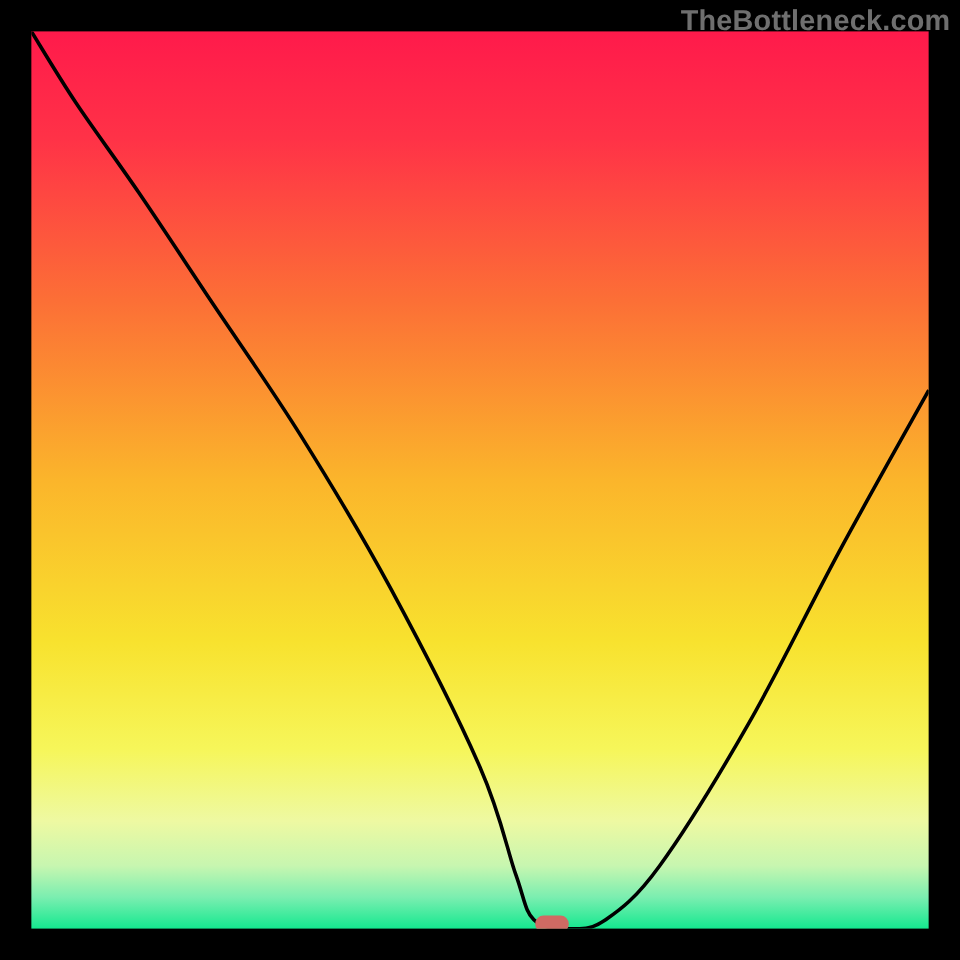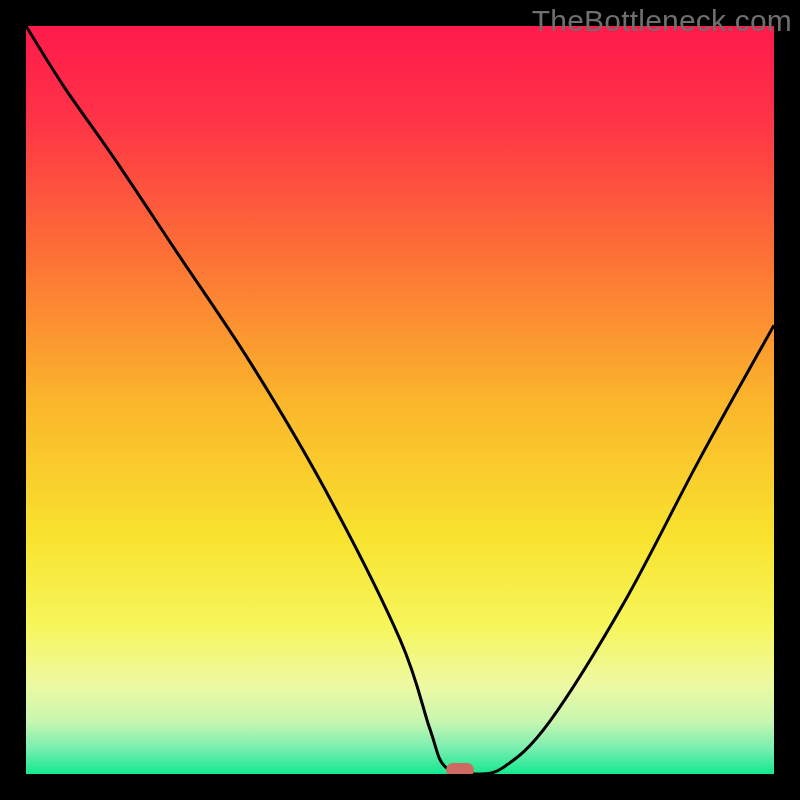--- a/index.html
+++ b/index.html
@@ -28,22 +28,22 @@
     left: 0;
     top: 0;
     width: 100%;
     height: 100%;
   }
   .watermark {
     position: absolute;
     top: 4px;
     right: 8px;
     font-family: Arial, Helvetica, sans-serif;
-    font-size: 30px;
-    font-weight: normal;
+    font-size: 24px;
+    font-weight: bold;
     color: #6f6f6f;
     letter-spacing: 0.2px;
   }
   svg.curve {
     position: absolute;
     left: 0;
     top: 0;
     width: 100%;
     height: 100%;
   }

